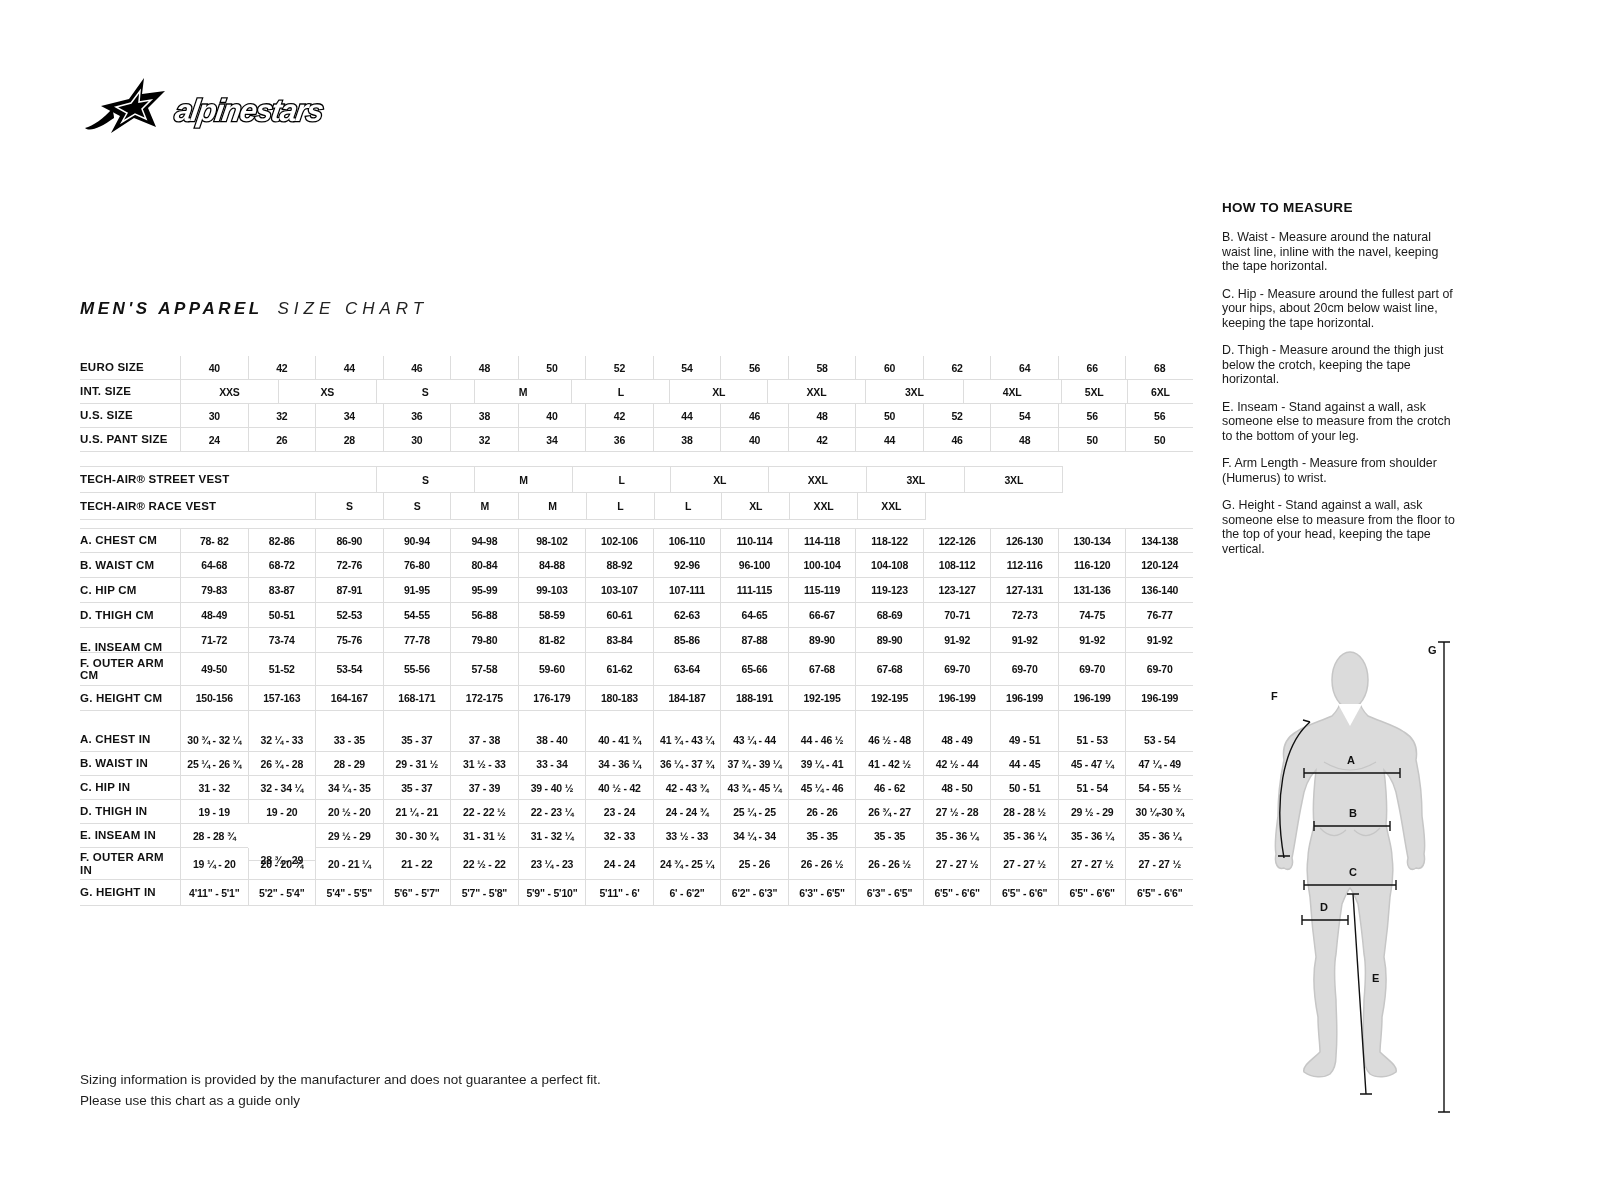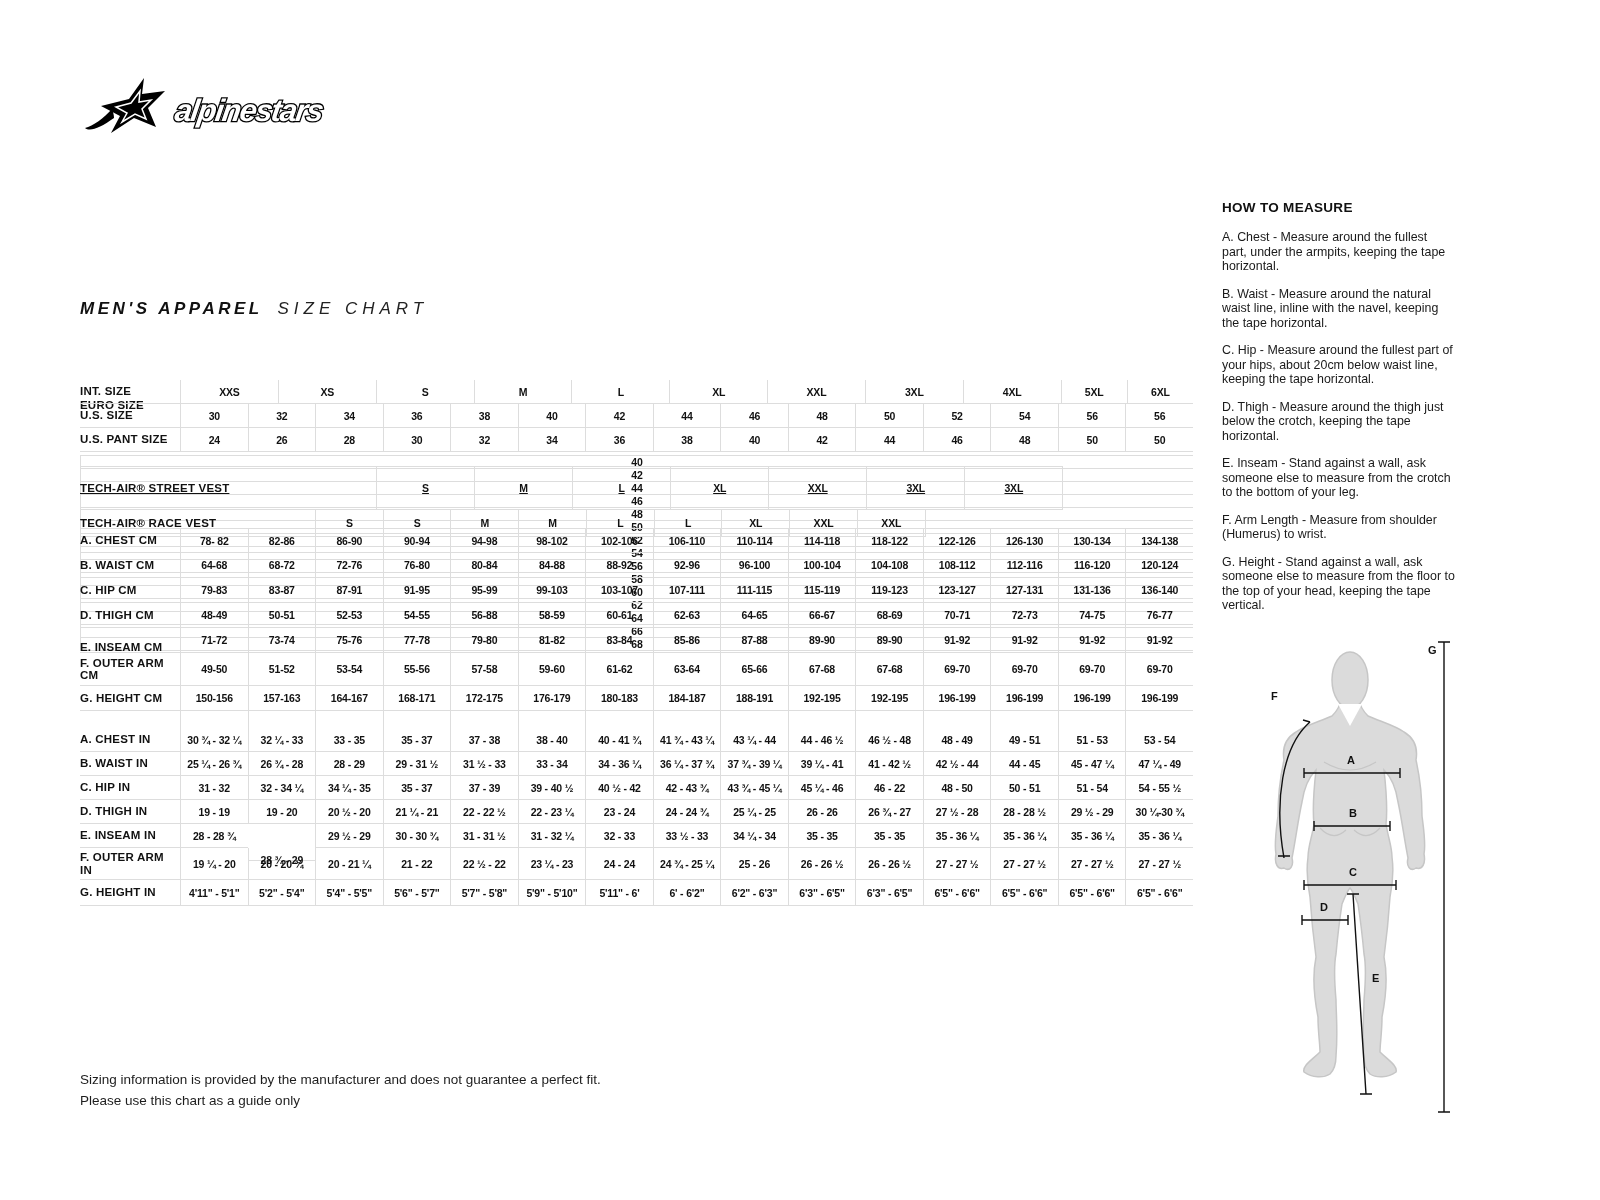--- a/index.html
+++ b/index.html
@@ -51,21 +51,21 @@
       <text x="96" y="45" font-family="Liberation Sans, sans-serif" font-size="31" font-weight="bold" font-style="italic" letter-spacing="-1.5" fill="#ffffff" stroke="#000000" stroke-width="2.6" paint-order="stroke" transform="skewX(-8)">alpinestars</text>
     </svg>
   </div>
 
   <div class="ptitle">
     <span class="main">MEN'S APPAREL</span>
     <span class="sub">SIZE CHART</span>
   </div>
 
   <div class="tbl top-tbl">
-      <div class="trow" style="height: 24px; flex-direction: column;">
+      <div class="trow" style="height: 24px;">
         <div class="tlabel bb" style="flex: 0 0 100px;">EURO SIZE</div>
         <div class="tcell bb" style="flex: 1 1 0px;">40</div>
         <div class="tcell bb" style="flex: 1 1 0px;">42</div>
         <div class="tcell bb" style="flex: 1 1 0px;">44</div>
         <div class="tcell bb" style="flex: 1 1 0px;">46</div>
         <div class="tcell bb" style="flex: 1 1 0px;">48</div>
         <div class="tcell bb" style="flex: 1 1 0px;">50</div>
         <div class="tcell bb" style="flex: 1 1 0px;">52</div>
         <div class="tcell bb" style="flex: 1 1 0px;">54</div>
         <div class="tcell bb" style="flex: 1 1 0px;">56</div>
@@ -121,21 +121,21 @@
         <div class="tcell bb" style="flex: 1 1 0px;">40</div>
         <div class="tcell bb" style="flex: 1 1 0px;">42</div>
         <div class="tcell bb" style="flex: 1 1 0px;">44</div>
         <div class="tcell bb" style="flex: 1 1 0px;">46</div>
         <div class="tcell bb" style="flex: 1 1 0px;">48</div>
         <div class="tcell bb" style="flex: 1 1 0px;">50</div>
         <div class="tcell bb" style="flex: 1 1 0px;">50</div>
       </div>
     </div>
   <div class="tbl tech-tbl">
-      <div class="trow rtop" style="height: 44px; text-decoration: underline;">
+      <div class="trow rtop" style="height: 27px;">
         <div class="tlabel bb" style="flex: 0 0 296px;">TECH-AIR® STREET VEST</div>
         <div class="tcell bb" style="flex: 98 1 0px;">S</div>
         <div class="tcell bb" style="flex: 98 1 0px;">M</div>
         <div class="tcell bb" style="flex: 98 1 0px;">L</div>
         <div class="tcell bb" style="flex: 98 1 0px;">XL</div>
         <div class="tcell bb" style="flex: 98 1 0px;">XXL</div>
         <div class="tcell bb" style="flex: 98 1 0px;">3XL</div>
         <div class="tcell bb" style="flex: 98 1 0px;">3XL</div>
         <div class="tcell filler" style="flex: 131 1 0px;"></div>
       </div>
@@ -339,21 +339,21 @@
         <div class="tcell bb" style="flex: 1 1 0px;">31 - 32</div>
         <div class="tcell bb" style="flex: 1 1 0px;">32 - 34 ¼</div>
         <div class="tcell bb" style="flex: 1 1 0px;">34 ¼ - 35</div>
         <div class="tcell bb" style="flex: 1 1 0px;">35 - 37</div>
         <div class="tcell bb" style="flex: 1 1 0px;">37 - 39</div>
         <div class="tcell bb" style="flex: 1 1 0px;">39 - 40 ½</div>
         <div class="tcell bb" style="flex: 1 1 0px;">40 ½ - 42</div>
         <div class="tcell bb" style="flex: 1 1 0px;">42 - 43 ¾</div>
         <div class="tcell bb" style="flex: 1 1 0px;">43 ¾ - 45 ¼</div>
         <div class="tcell bb" style="flex: 1 1 0px;">45 ¼ - 46</div>
-        <div class="tcell bb" style="flex: 1 1 0px;">46 - 22</div>
+        <div class="tcell bb" style="flex: 1 1 0px;">46 - 62</div>
         <div class="tcell bb" style="flex: 1 1 0px;">48 - 50</div>
         <div class="tcell bb" style="flex: 1 1 0px;">50 - 51</div>
         <div class="tcell bb" style="flex: 1 1 0px;">51 - 54</div>
         <div class="tcell bb" style="flex: 1 1 0px;">54 - 55 ½</div>
       </div>
       <div class="trow" style="height: 24px;">
         <div class="tlabel bb" style="flex: 0 0 100px;">D. THIGH IN</div>
         <div class="tcell bb" style="flex: 1 1 0px;">19 - 19</div>
         <div class="tcell bb" style="flex: 1 1 0px;">19 - 20</div>
         <div class="tcell bb" style="flex: 1 1 0px;">20 ½ - 20</div>
@@ -422,21 +422,20 @@
         <div class="tcell bb" style="flex: 1 1 0px;">6'5" - 6'6"</div>
         <div class="tcell bb" style="flex: 1 1 0px;">6'5" - 6'6"</div>
         <div class="tcell bb" style="flex: 1 1 0px;">6'5" - 6'6"</div>
         <div class="tcell bb" style="flex: 1 1 0px;">6'5" - 6'6"</div>
       </div>
     </div>
 
   <div class="measure">
     <h3>HOW TO MEASURE</h3>
     <div>
-        <p>A. Chest - Measure around the fullest part, under the armpits, keeping the tape horizontal.</p>
         <p>B. Waist - Measure around the natural waist line, inline with the navel, keeping the tape horizontal.</p>
         <p>C. Hip - Measure around the fullest part of your hips, about 20cm below waist line, keeping the tape horizontal.</p>
         <p>D. Thigh - Measure around the thigh just below the crotch, keeping the tape horizontal.</p>
         <p>E. Inseam - Stand against a wall, ask someone else to measure from the crotch to the bottom of your leg.</p>
         <p>F. Arm Length - Measure from shoulder (Humerus) to wrist.</p>
         <p>G. Height - Stand against a wall, ask someone else to measure from the floor to the top of your head, keeping the tape vertical.</p>
       </div>
   </div>
 
   <div class="diagram">

